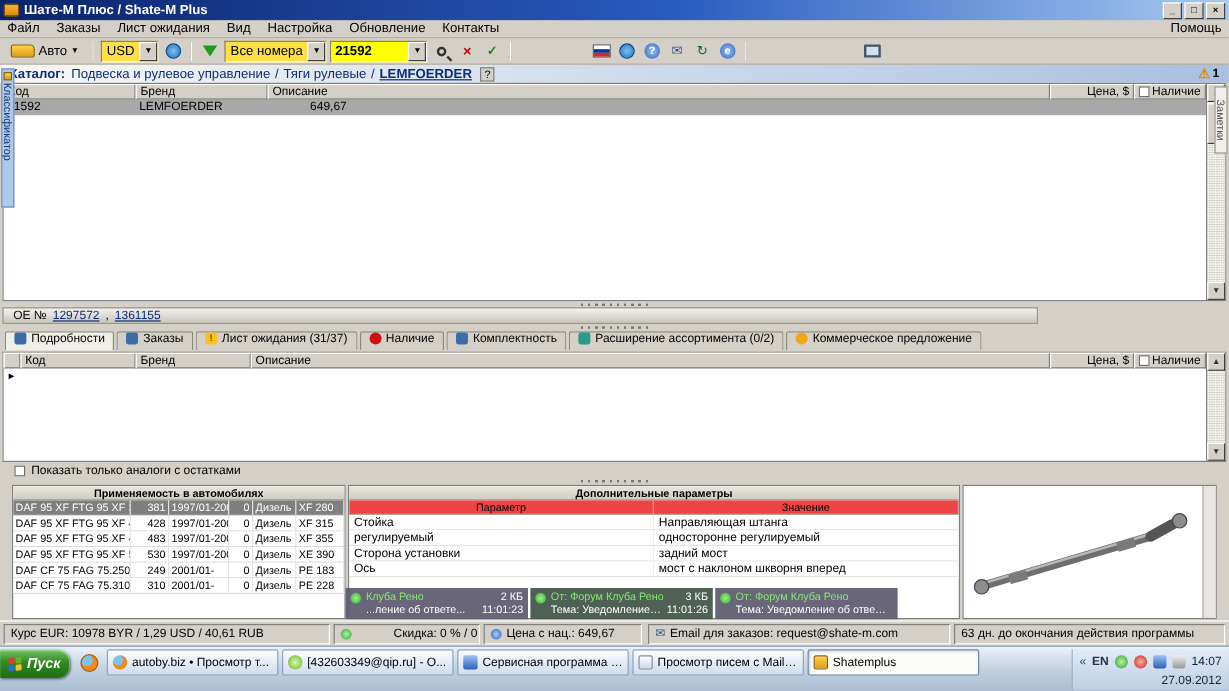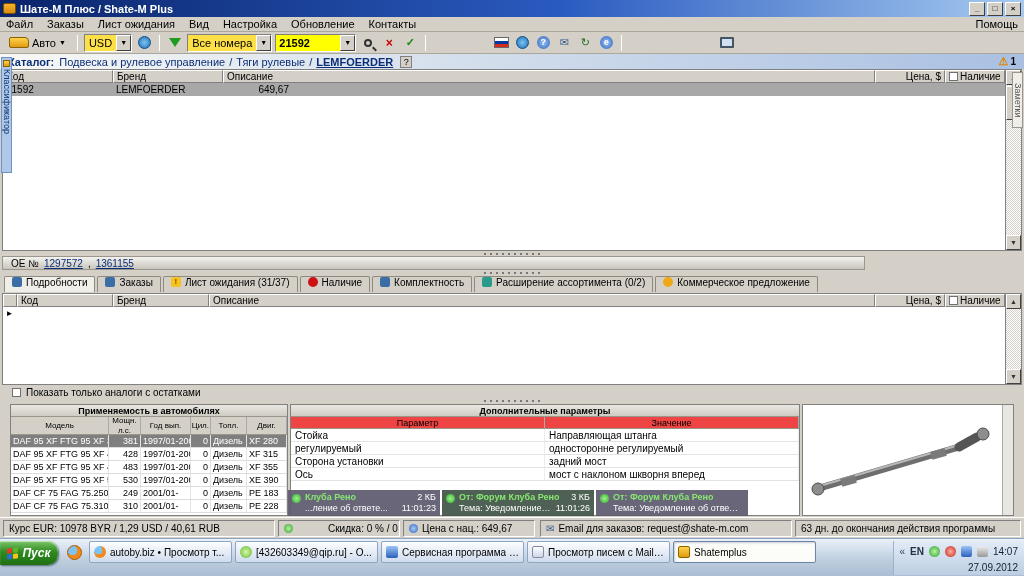--- a/index.html
+++ b/index.html
@@ -111,21 +111,21 @@
   .imgpanel{left:802px;top:404px;width:212px;height:112px;background:#fff;border:1px solid #808080;}
   .imgpanel svg{display:block;}
   .thin-scroll{position:absolute;right:0;top:0;bottom:0;width:11px;background:#e8e6e0;border-left:1px solid #aaa;}
 
   
   .notif{top:490px;height:26px;width:152px;background:rgba(94,90,112,0.93);color:#fff;font-size:9px;display:flex;padding:2px 4px;gap:4px;z-index:6;}
   .n1{left:288px;} .n2{left:442px;background:rgba(66,84,72,0.93);} .n3{left:596px;}
   .n-icon{width:9px;height:9px;background:radial-gradient(#9df08a,#2fae2f);border-radius:50%;margin-top:2px;flex:none;}
   .n-body{flex:1;min-width:0;}
   .n-line{display:flex;justify-content:space-between;gap:4px;white-space:nowrap;overflow:hidden;line-height:11px;}
-  .n-from{color:#86e86f;overflow:hidden;text-overflow:ellipsis;font-weight:bold;}
+  .n-from{color:#86e86f;overflow:hidden;text-overflow:ellipsis;}
   .n-subj{overflow:hidden;text-overflow:ellipsis;}
   .n-meta{flex:none;}
 
   
   .statusbar{left:0;top:517px;width:1024px;height:21px;background:#d4d0c8;border-top:1px solid #fff;display:flex;align-items:center;gap:3px;padding:0 3px;font-size:10px;}
   .st-seg{height:17px;border:1px solid;border-color:#808080 #fff #fff #808080;display:flex;align-items:center;padding:0 5px;gap:4px;white-space:nowrap;overflow:hidden;}
   .st-rate{width:272px;} .st-disc{width:122px;gap:35px;} .st-price{width:132px;}
   .st-email{width:252px;margin-left:auto;} .st-days{width:226px;}
   .dot-green{width:9px;height:9px;border-radius:50%;background:radial-gradient(#b6f3a0,#2e9e2e);flex:none;}
   .dot-blue{width:9px;height:9px;border-radius:50%;background:radial-gradient(#a9cdf7,#2b5fbc);flex:none;}
@@ -361,28 +361,20 @@
     <span class="chkbox"></span>
     <span>Показать только аналоги с остатками</span>
   </div>
 
   <div class="abs splitter" style="top:398px;">
       <span class="dots"></span>
     </div>
 
   <div class="abs gridpanel applic">
     <div class="p-title">Применяемость в автомобилях</div>
-    <div class="a-head">
-      <span class="a-hc ac-model">Модель</span>
-      <span class="a-hc ac-power">Мощн. л.с.</span>
-      <span class="a-hc ac-year">Год вып.</span>
-      <span class="a-hc ac-cyl">Цил.</span>
-      <span class="a-hc ac-fuel">Топл.</span>
-      <span class="a-hc ac-eng">Двиг.</span>
-    </div>
     <div class="a-row sel">
       <span class="a-c ac-model">DAF 95 XF FTG 95 XF 38</span>
       <span class="a-c ac-power">381</span>
       <span class="a-c ac-year">1997/01-200</span>
       <span class="a-c ac-cyl">0</span>
       <span class="a-c ac-fuel">Дизель</span>
       <span class="a-c ac-eng">XF 280</span>
     </div>
     <div class="a-row">
       <span class="a-c ac-model">DAF 95 XF FTG 95 XF 43</span>

